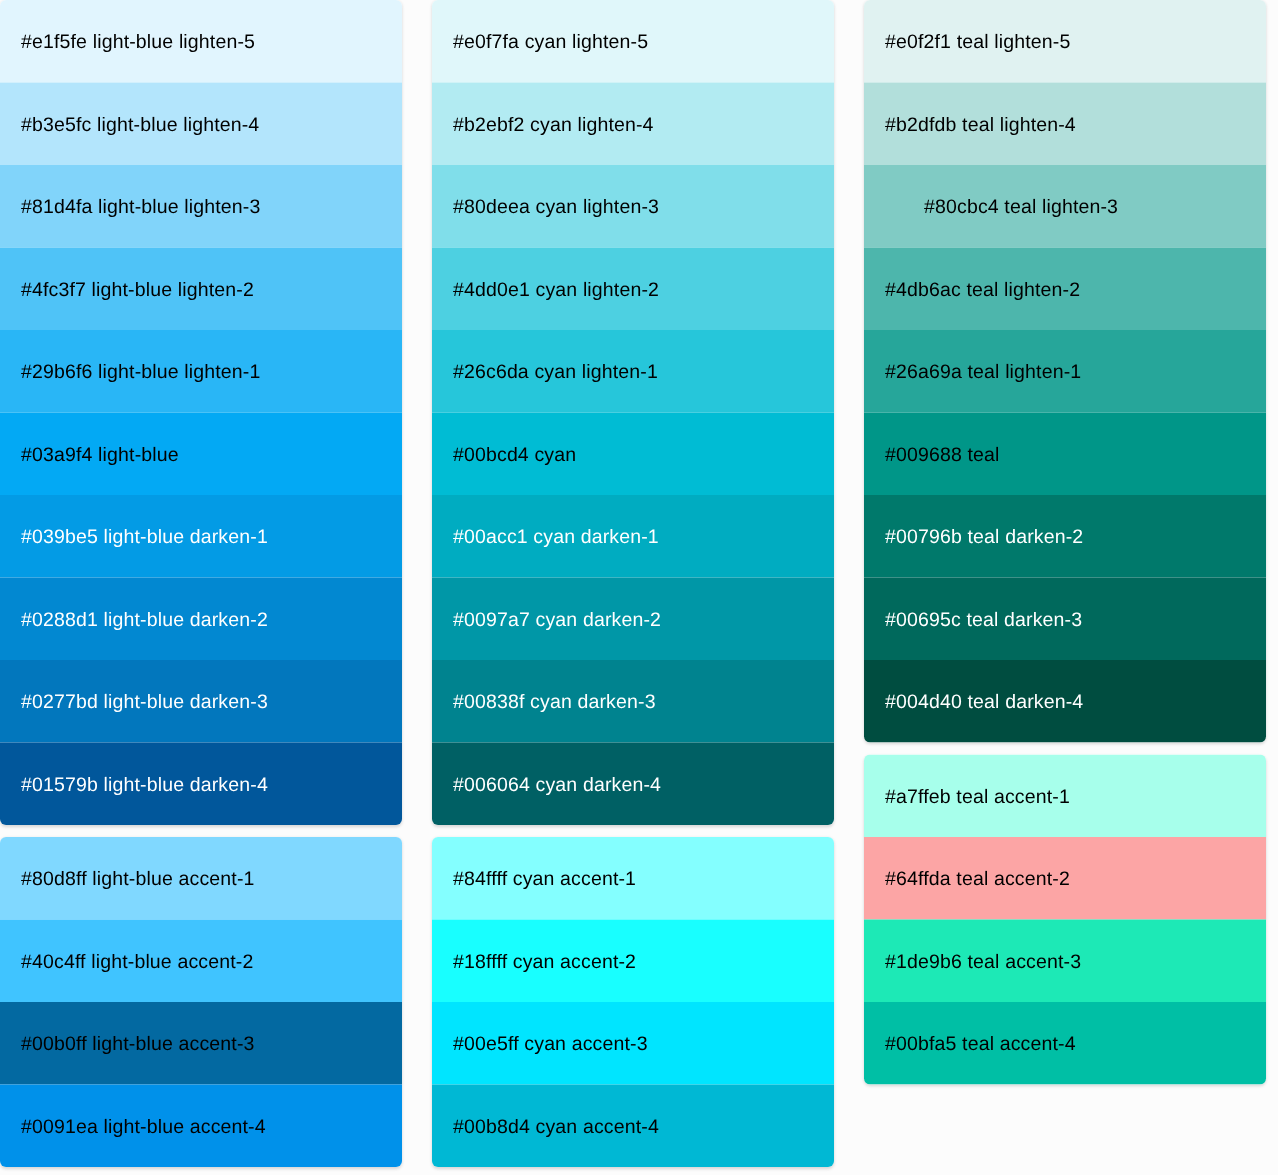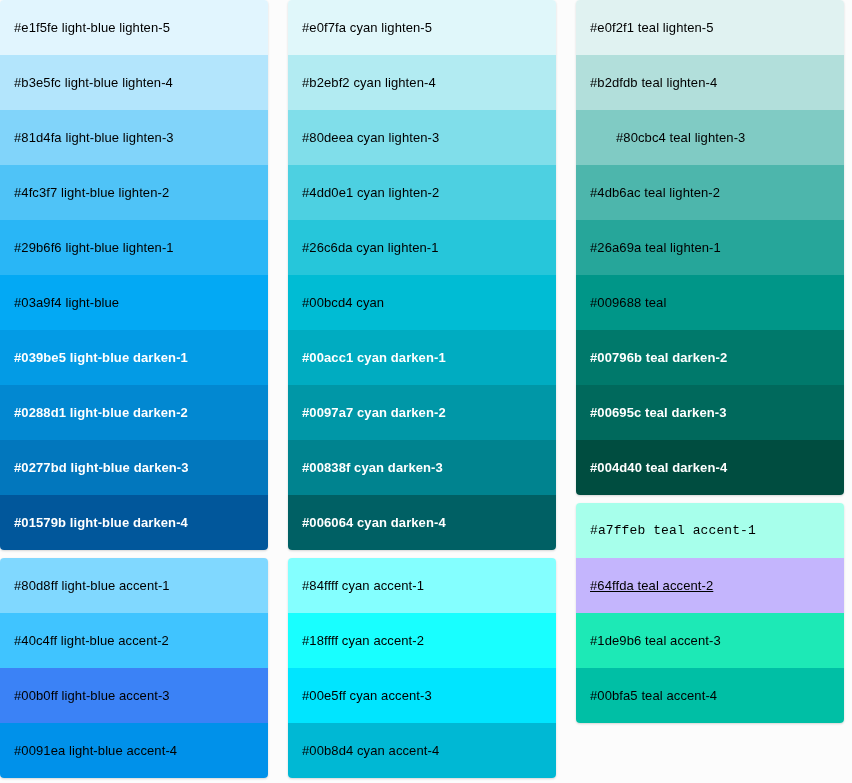--- a/index.html
+++ b/index.html
@@ -49,21 +49,21 @@
     font-size: 13px;
     line-height: 1;
     letter-spacing: 0.1px;
   }
   .swatch-row.text-dark .swatch-label {
     color: #000000;
     font-weight: 400;
   }
   .swatch-row.text-light .swatch-label {
     color: #ffffff;
-    font-weight: 700;
+    font-weight: 400;
   }
 </style>
 </head>
 <body style="background: rgb(252, 252, 252);">
 
 <div id="palette-grid">
     <div class="palette-column">
       <div class="palette-card">
         <div class="swatch-row text-dark" style="background: rgb(225, 245, 254);">
           <span class="swatch-label">#e1f5fe light-blue lighten-5</span>
@@ -96,21 +96,21 @@
           <span class="swatch-label">#01579b light-blue darken-4</span>
         </div>
       </div>
       <div class="palette-card">
         <div class="swatch-row text-dark" style="background: rgb(128, 216, 255);">
           <span class="swatch-label">#80d8ff light-blue accent-1</span>
         </div>
         <div class="swatch-row text-dark" style="background: rgb(64, 196, 255);">
           <span class="swatch-label">#40c4ff light-blue accent-2</span>
         </div>
-        <div class="swatch-row text-dark" style="background: #3b82f6;">
+        <div class="swatch-row text-dark" style="background: #0369a1;">
           <span class="swatch-label">#00b0ff light-blue accent-3</span>
         </div>
         <div class="swatch-row text-dark" style="background: rgb(0, 145, 234);">
           <span class="swatch-label">#0091ea light-blue accent-4</span>
         </div>
       </div>
     </div>
     <div class="palette-column">
       <div class="palette-card">
         <div class="swatch-row text-dark" style="background: rgb(224, 247, 250);">
@@ -183,24 +183,24 @@
           <span class="swatch-label">#00796b teal darken-2</span>
         </div>
         <div class="swatch-row text-light" style="background: rgb(0, 105, 92);">
           <span class="swatch-label">#00695c teal darken-3</span>
         </div>
         <div class="swatch-row text-light" style="background: rgb(0, 77, 64);">
           <span class="swatch-label">#004d40 teal darken-4</span>
         </div>
       </div>
       <div class="palette-card">
-        <div class="swatch-row text-dark" style="background: rgb(167, 255, 235); font-family: Liberation Mono, monospace;">
+        <div class="swatch-row text-dark" style="background: rgb(167, 255, 235);">
           <span class="swatch-label">#a7ffeb teal accent-1</span>
         </div>
-        <div class="swatch-row text-dark" style="background: #c4b5fd; text-decoration: underline;">
+        <div class="swatch-row text-dark" style="background: #fca5a5;">
           <span class="swatch-label">#64ffda teal accent-2</span>
         </div>
         <div class="swatch-row text-dark" style="background: rgb(29, 233, 182);">
           <span class="swatch-label">#1de9b6 teal accent-3</span>
         </div>
         <div class="swatch-row text-dark" style="background: rgb(0, 191, 165);">
           <span class="swatch-label">#00bfa5 teal accent-4</span>
         </div>
       </div>
     </div>

